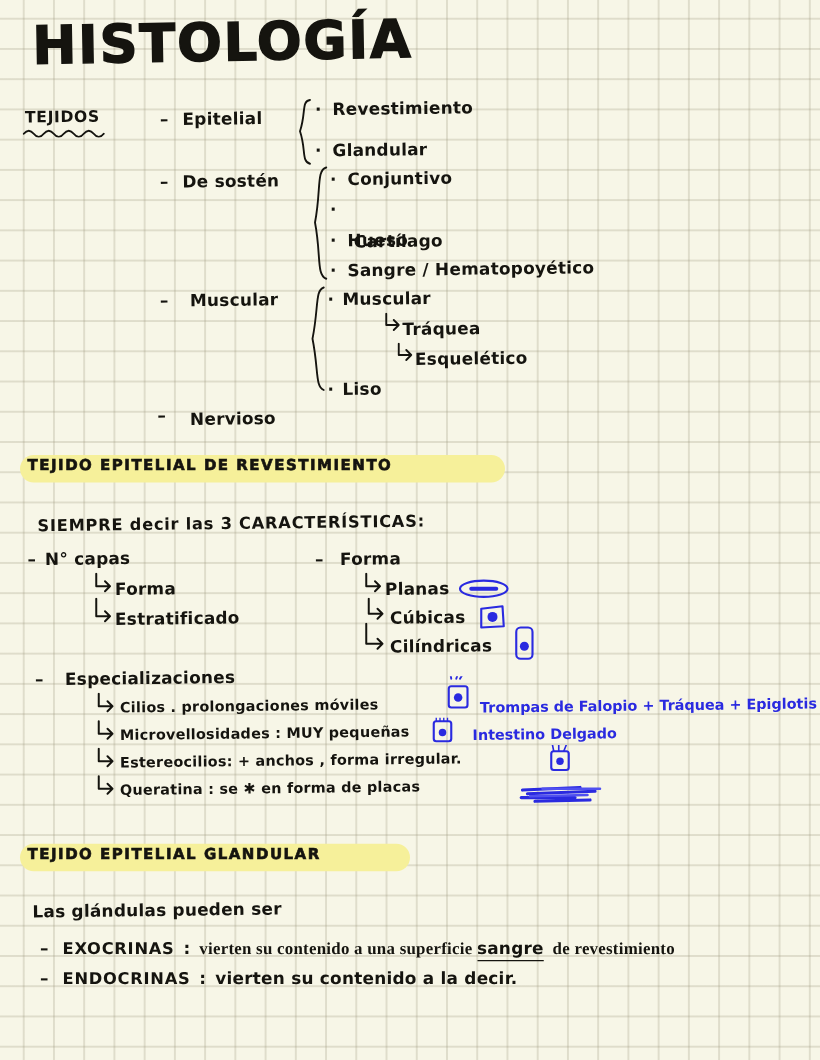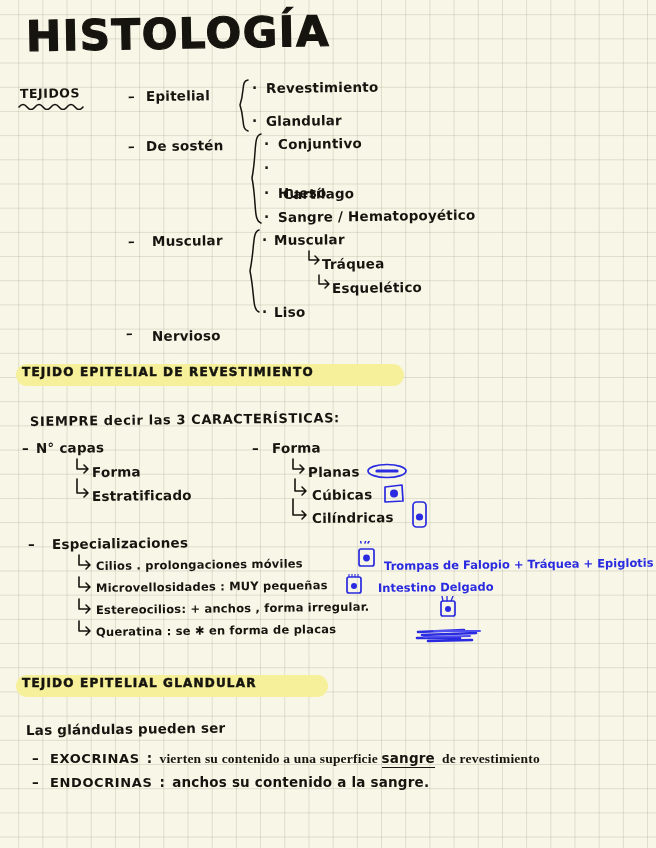--- a/index.html
+++ b/index.html
@@ -228,14 +228,14 @@
   <span class="ink hw t" style="position:relative;left:8px;">:</span>
   <span class="ink hw t" style="position:relative;left:10px;font-family:Liberation Serif, serif;"> vierten  su  contenido  a  una  superficie </span>
   <span class="ink hw t uline" style="position:relative;left:10px;">sangre</span>
   <span class="ink hw t" style="position:relative;left:12px;font-family:Liberation Serif, serif;"> de  revestimiento</span>
 </div>
 
 <div style="position:absolute;left:32px;top:772px;">
   <span class="ink hw t" style="position:relative;">–</span>
   <span class="ink hw t-cap" style="position:relative;left:6px;">ENDOCRINAS</span>
   <span class="ink hw t" style="position:relative;left:8px;">:</span>
-  <span class="ink hw t" style="position:relative;left:10px;"> anchos  su  contenido  a  la  sangre.</span>
+  <span class="ink hw t" style="position:relative;left:10px;"> vierten  su  contenido  a  la  decir.</span>
 </div>
 
 </body></html>

